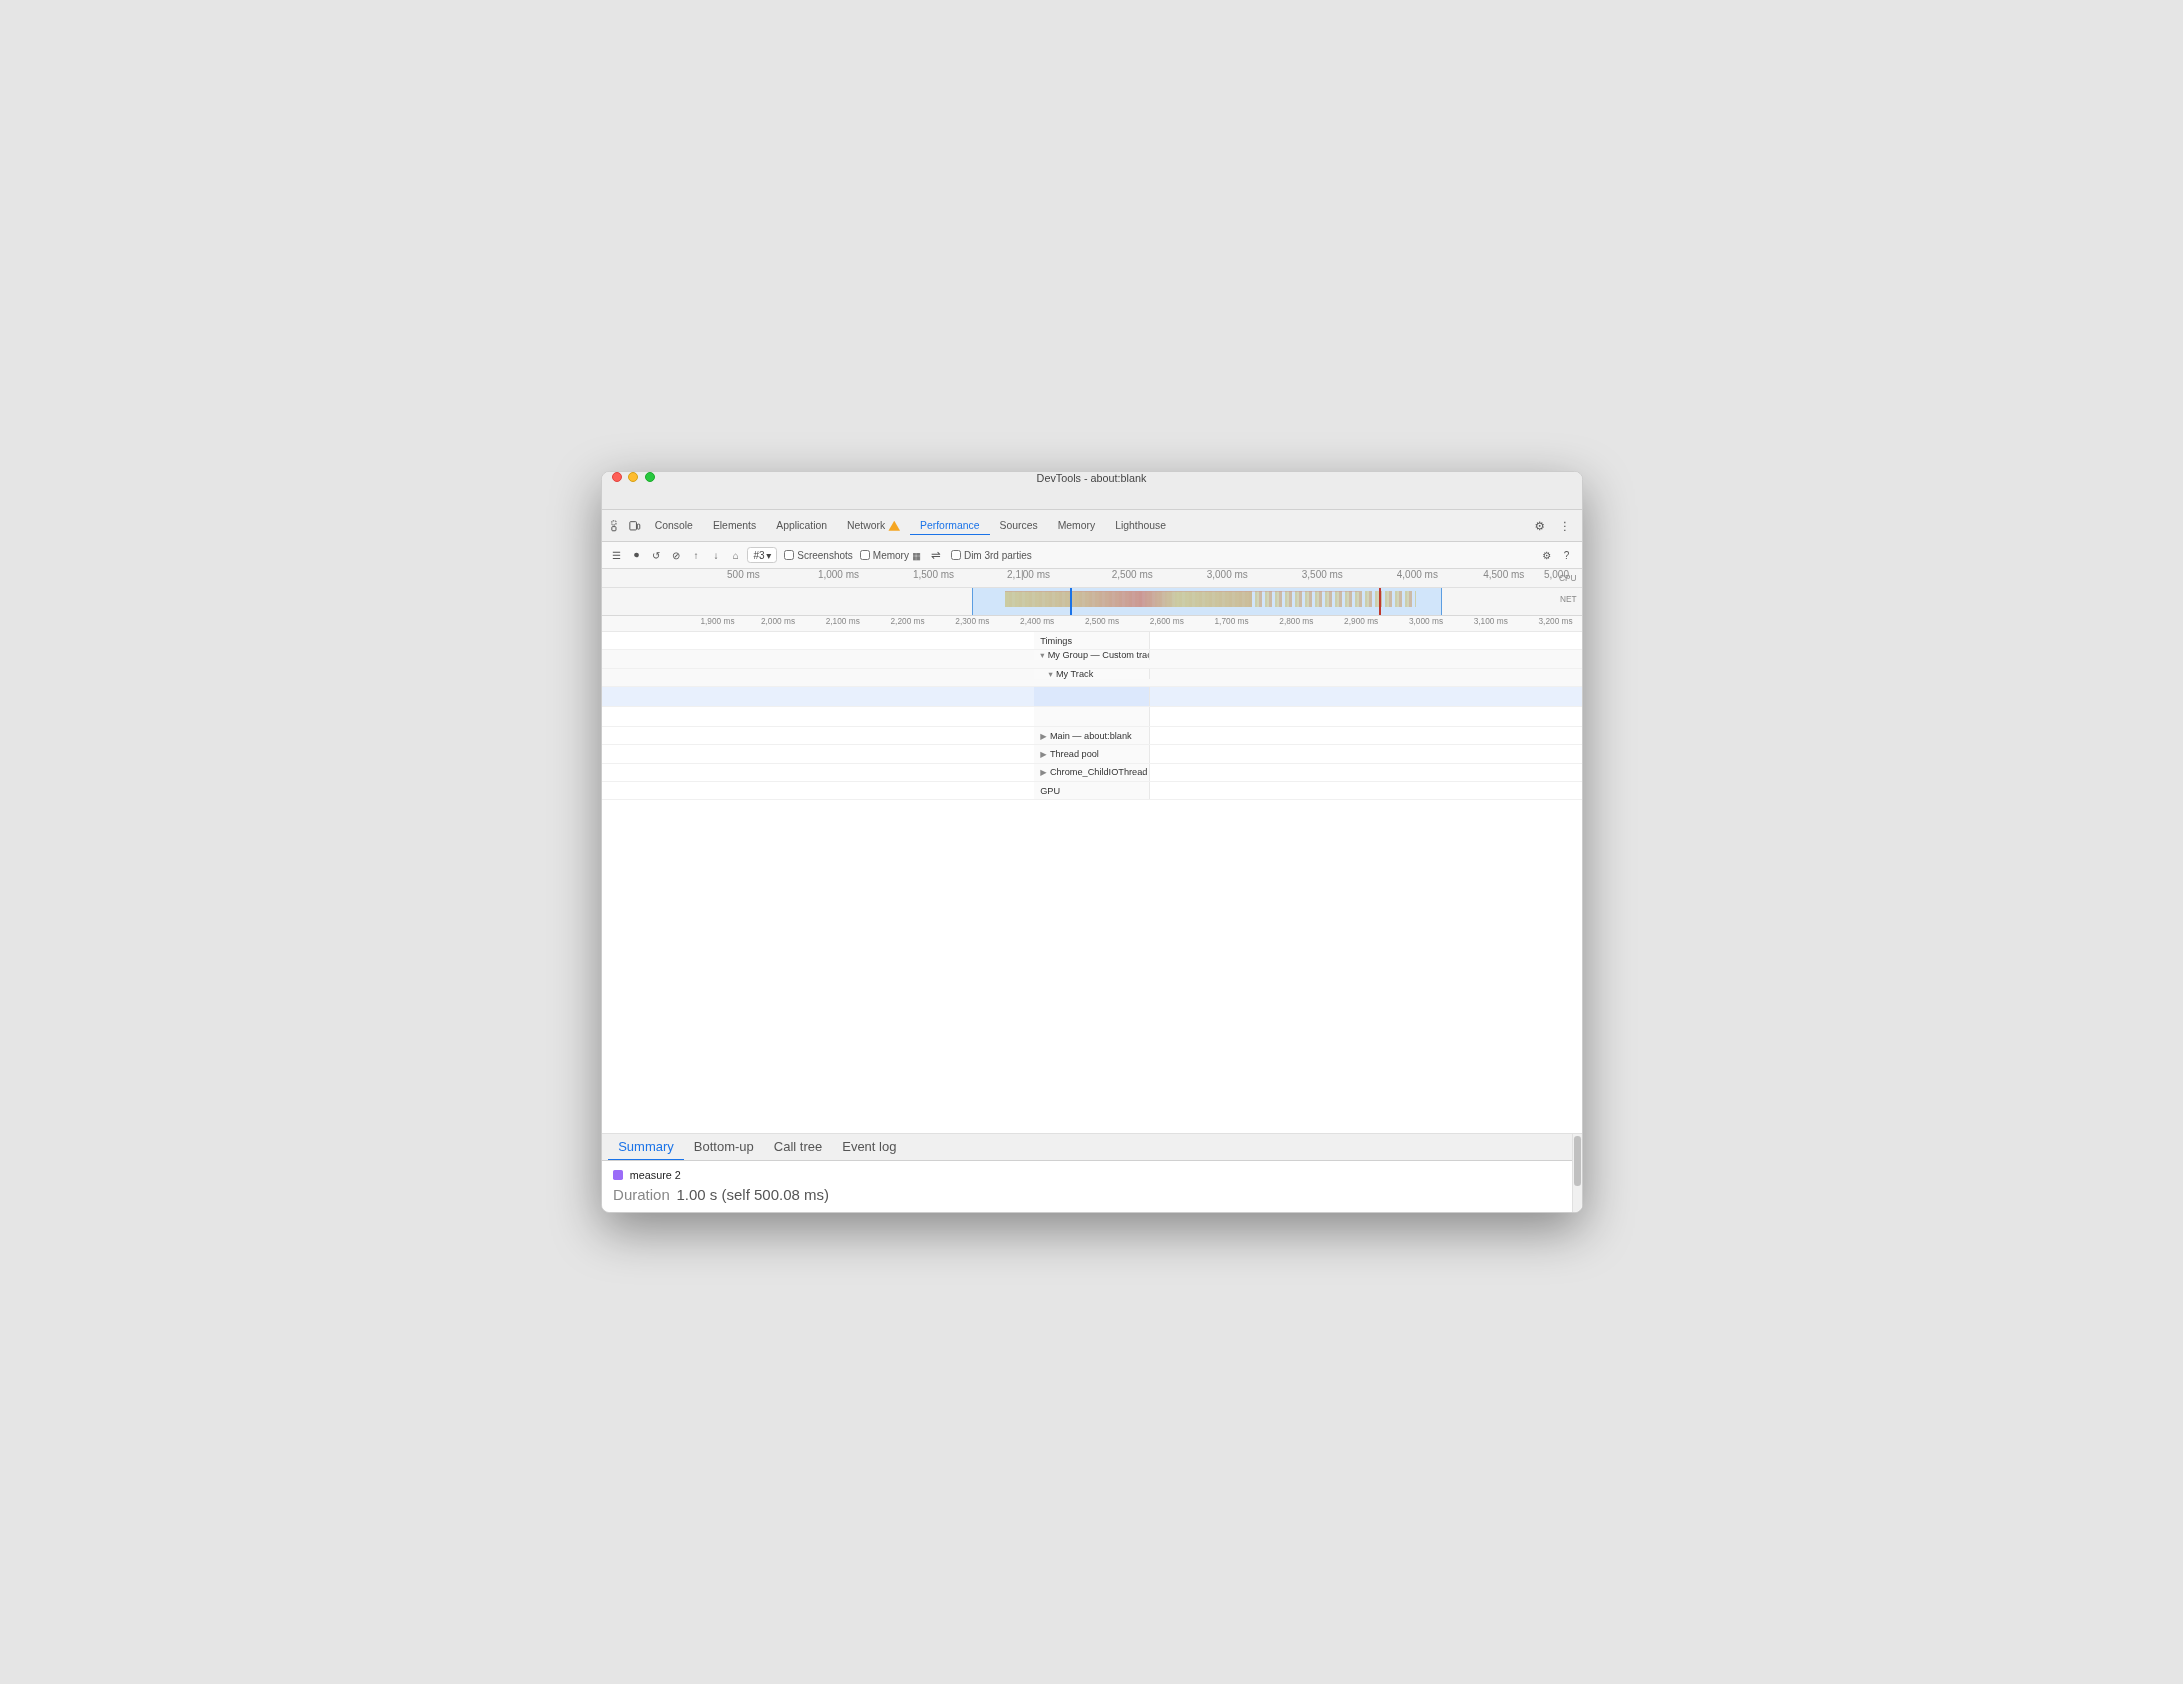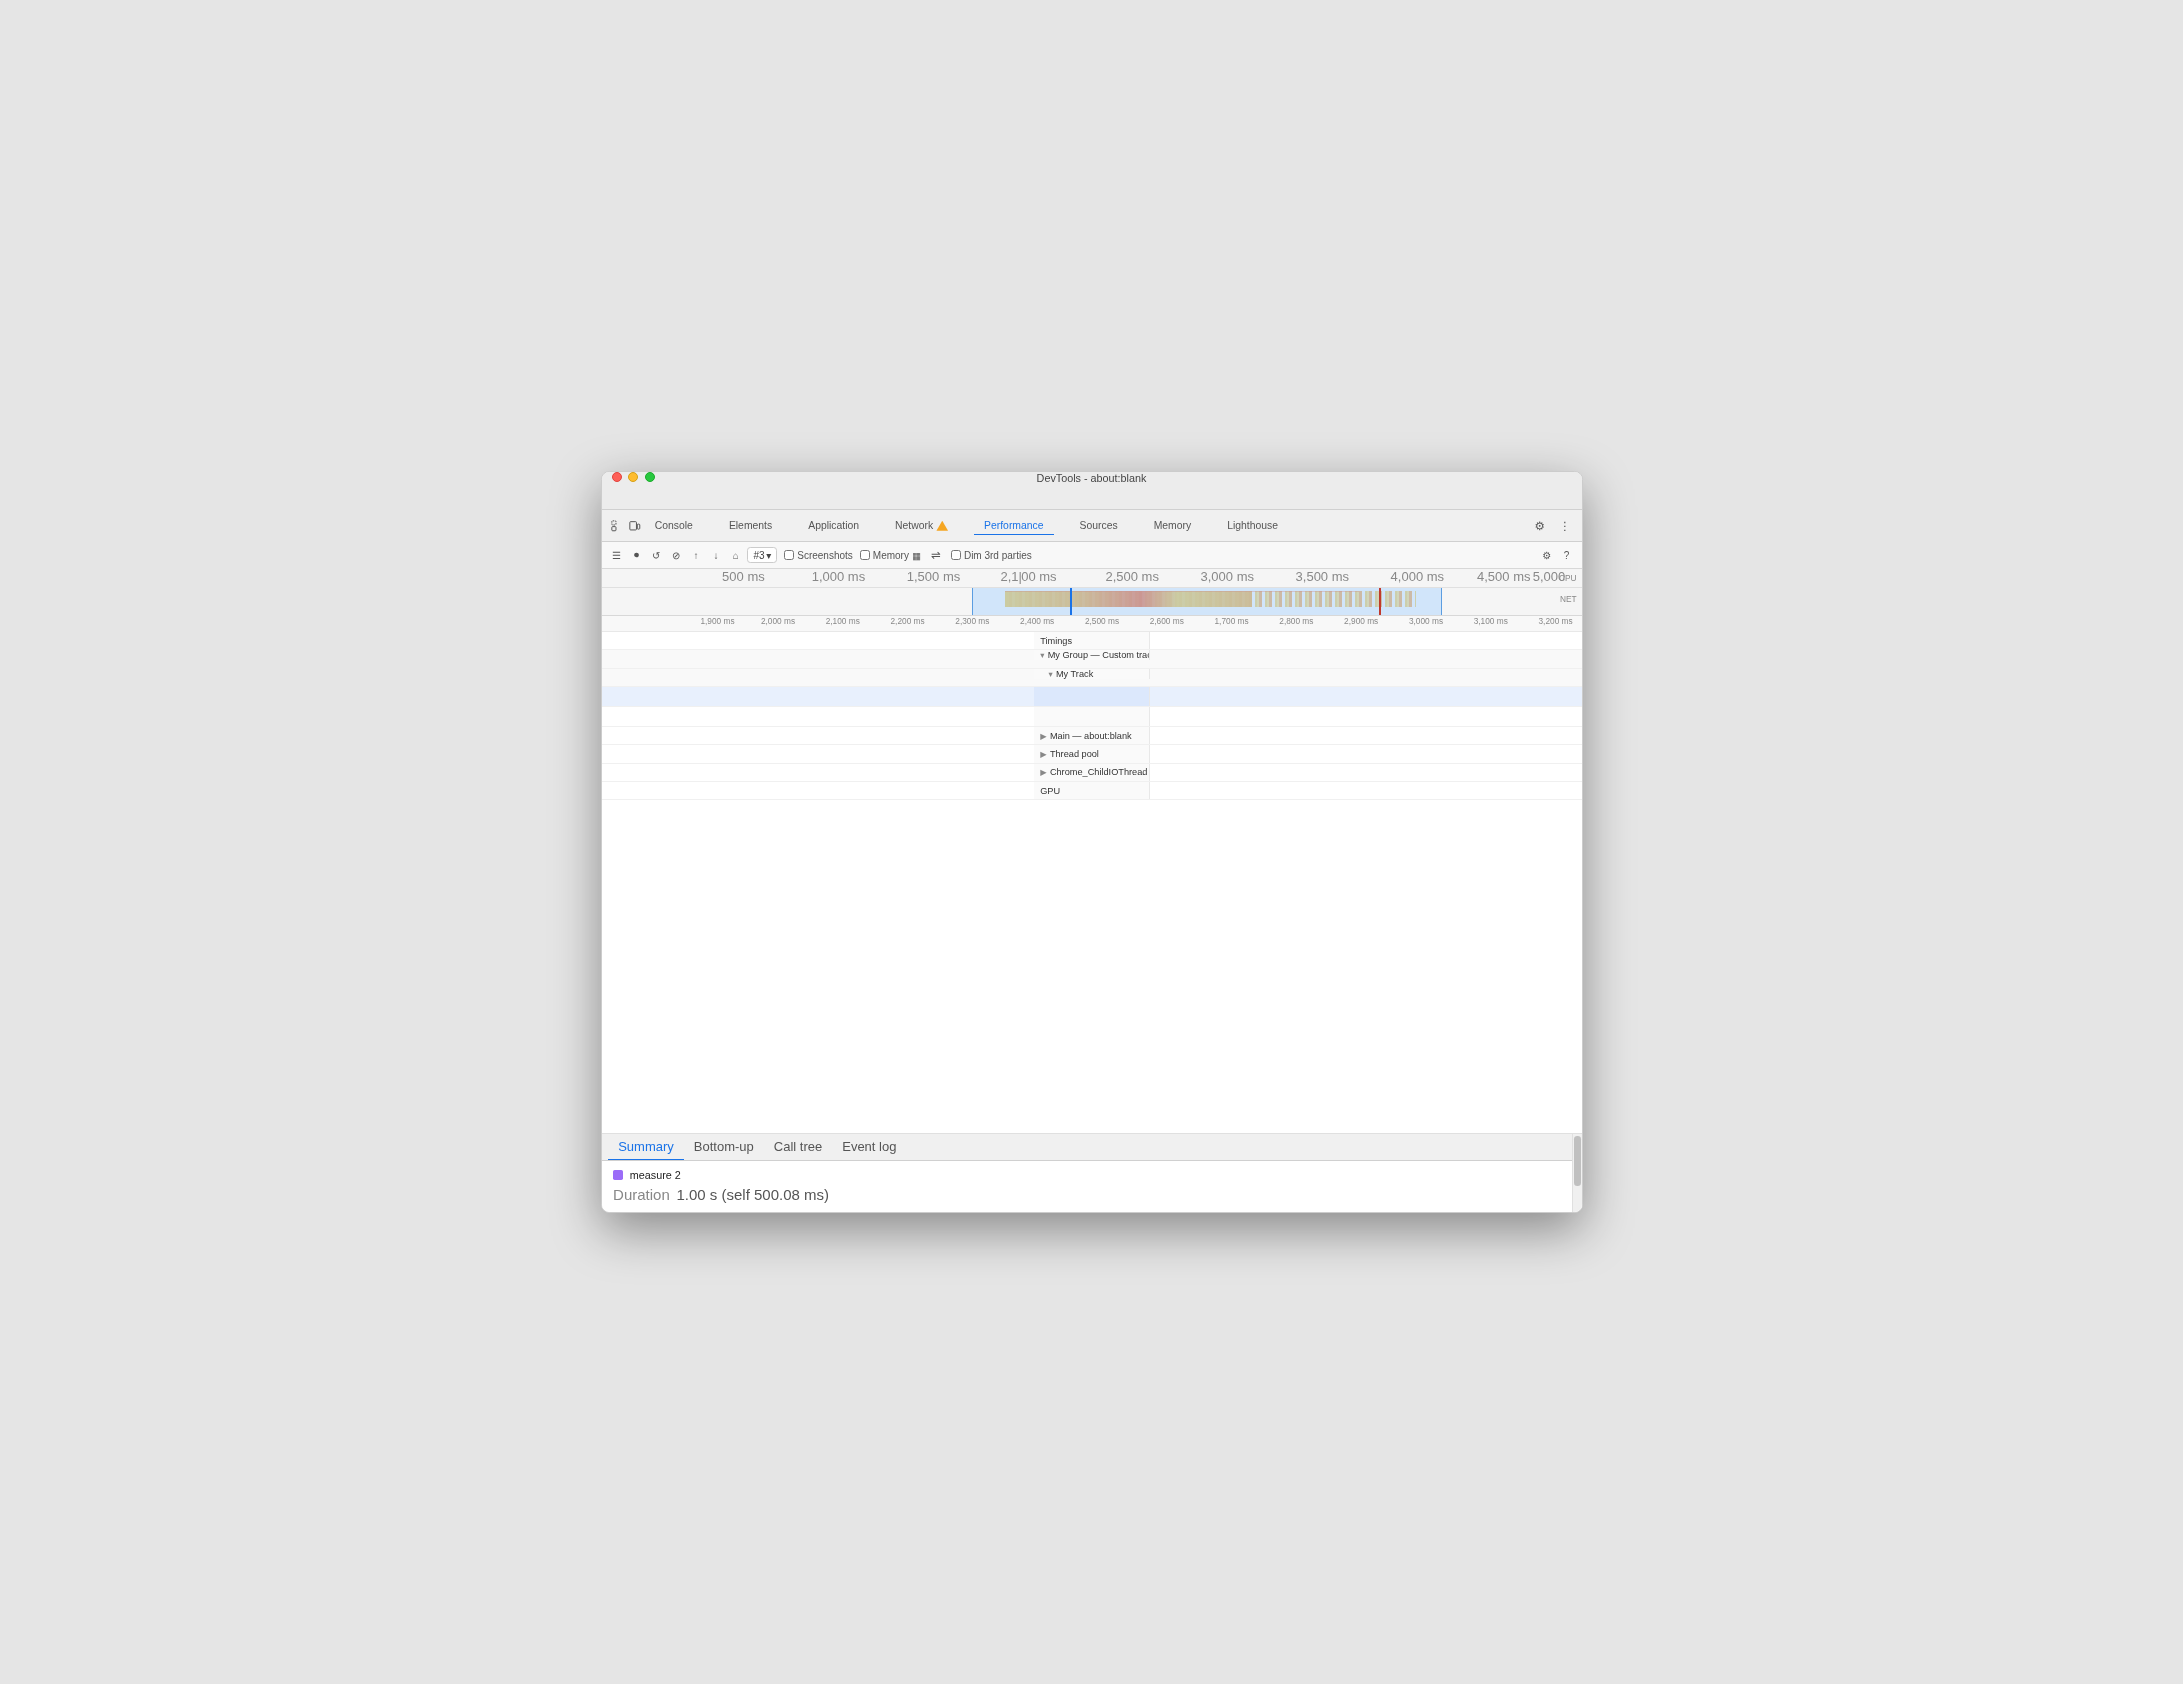--- a/index.html
+++ b/index.html
@@ -53,21 +53,21 @@
       background: #f0f0f0;
       border-bottom: 0.8px solid #d0d0d0;
       height: 32px;
       display: flex;
       align-items: center;
       padding: 0 6.7px;
       gap: 1.7px;
     }
     .toolbar-tabs {
       display: flex;
-      gap: 16px;
+      gap: 0;
       flex: 1;
     }
     .tab-item {
       padding: 3.3px 10px;
       font-size: 10.4px;
       color: #555;
       cursor: pointer;
       border-radius: 3.3px;
       white-space: nowrap;
     }
@@ -164,21 +164,21 @@
       height: 18.3px;
       display: flex;
       align-items: center;
       position: relative;
       overflow: hidden;
       font-size: 8.3px;
       color: #777;
       padding-left: 116px;
     }
     .ruler-label {
-      font-size: 13px;
+      font-size: 10px;
       color: #888;
       white-space: nowrap;
       transform: translateX(-50%);
     }
     
     .tracks-area {
       display: flex;
       flex-direction: column;
       background: white;
       border-bottom: 0.8px solid #e0e0e0;

